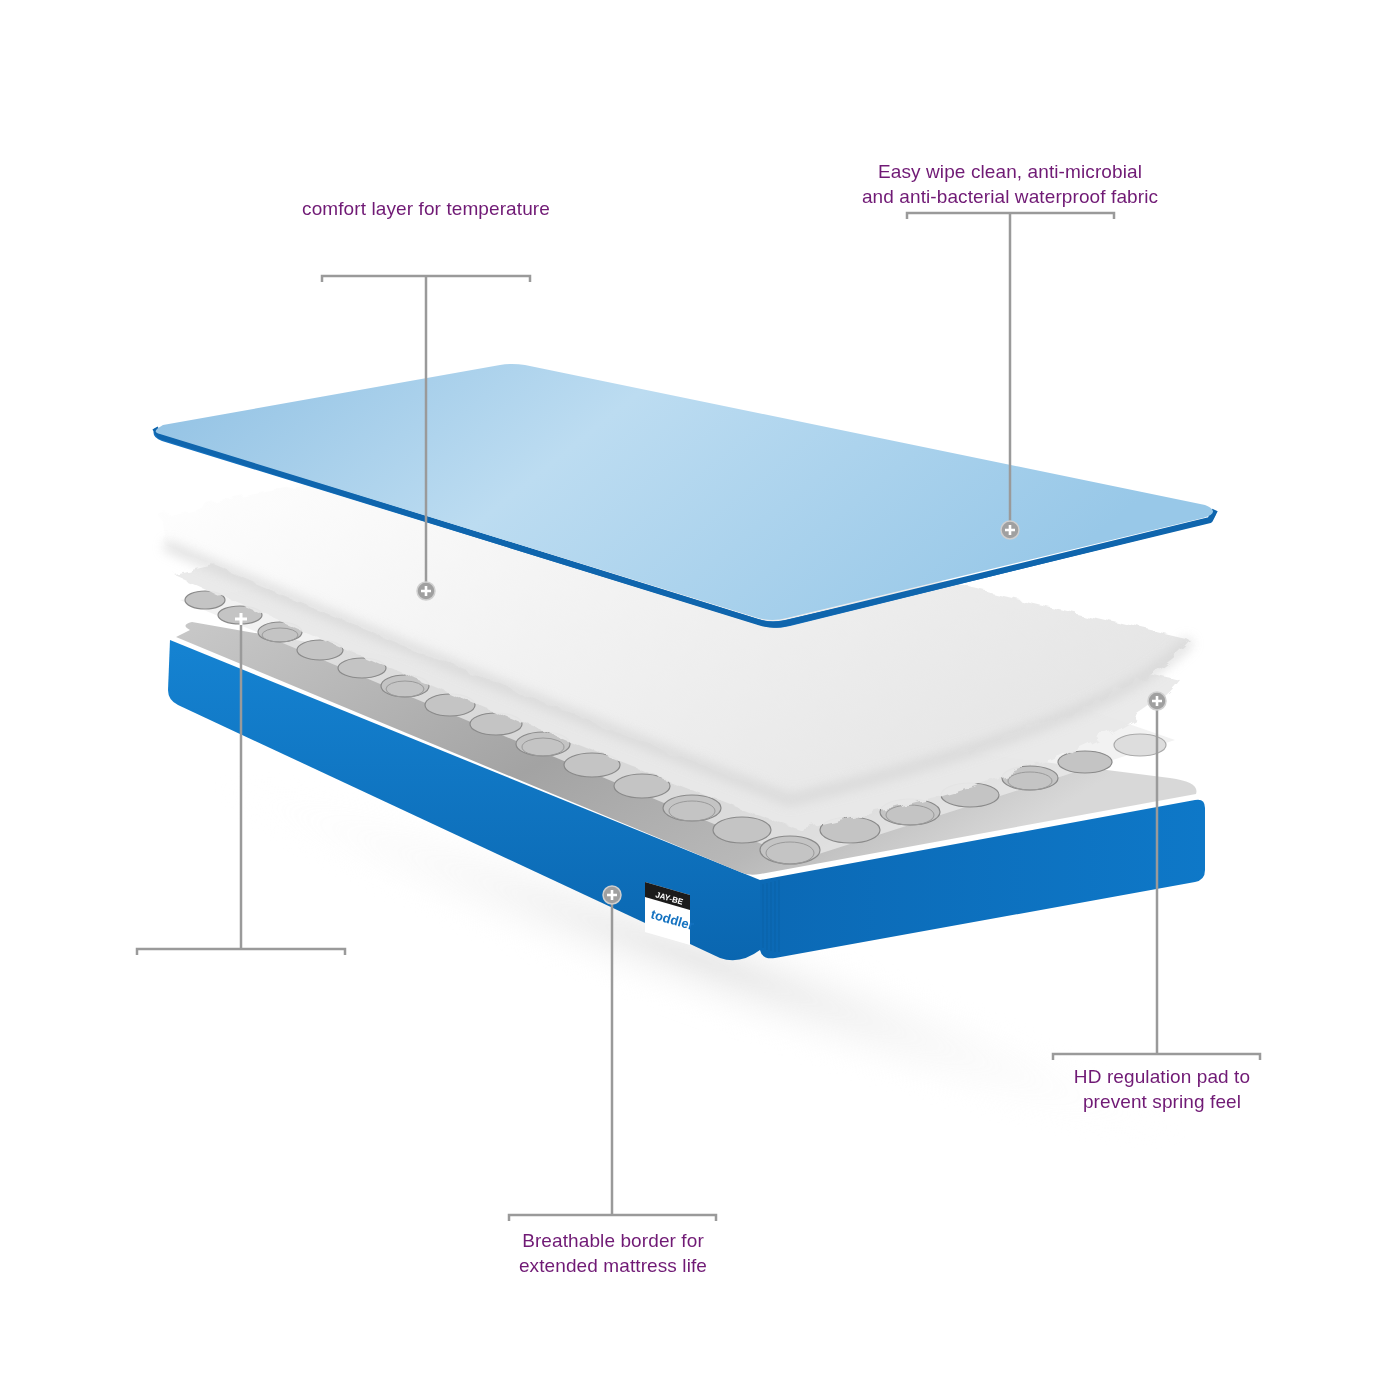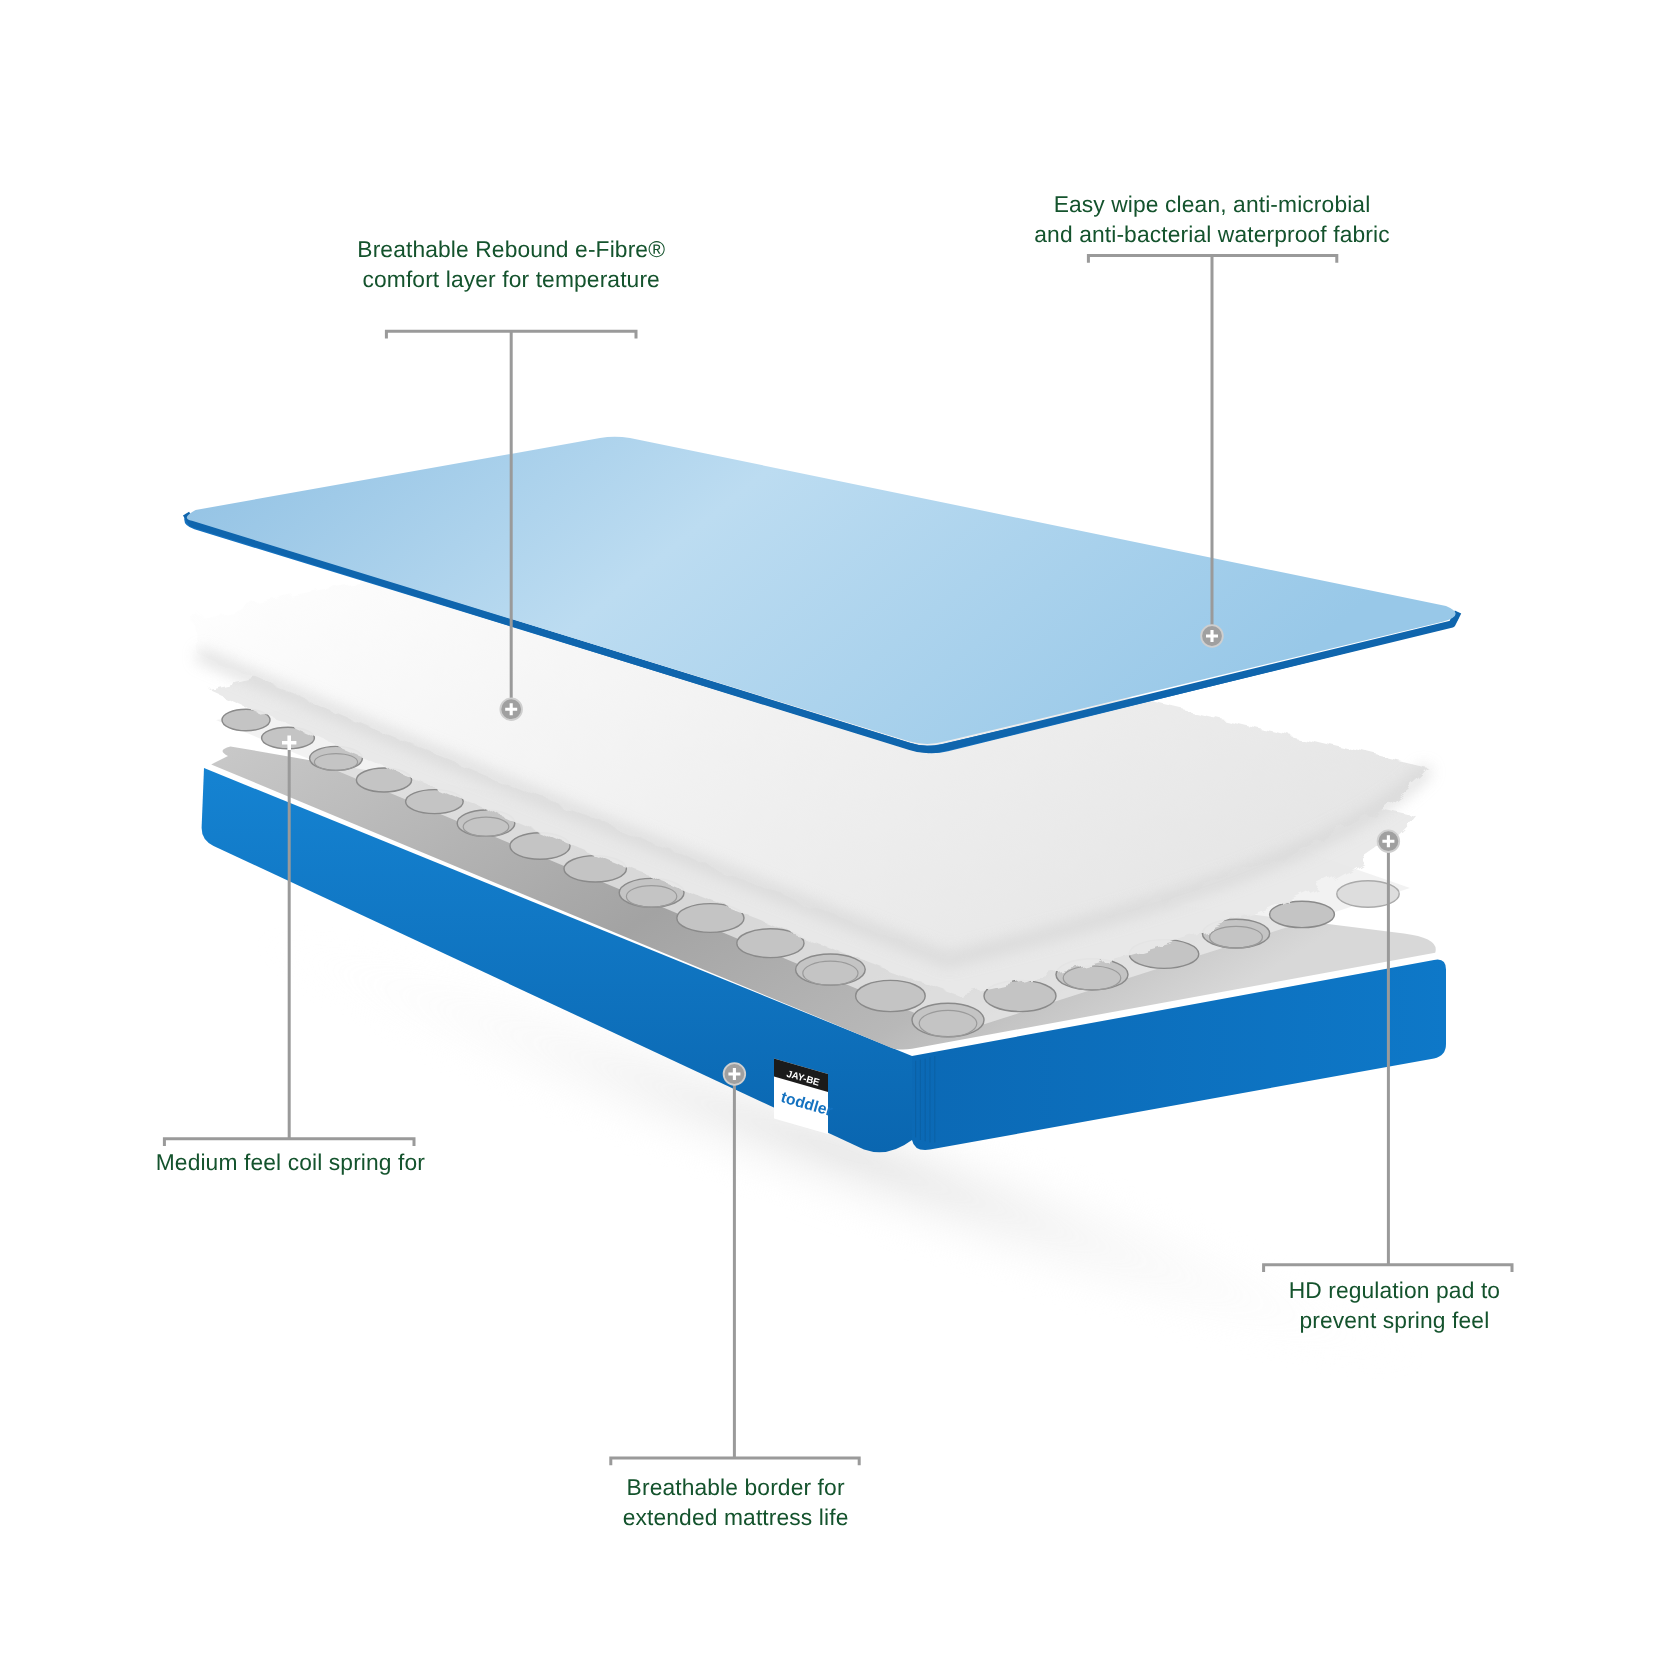--- a/index.html
+++ b/index.html
@@ -1,19 +1,19 @@
 <!DOCTYPE html>
 <html><head>
 <meta charset="utf-8">
 <style>
   html, body { margin: 0; padding: 0; background: #ffffff; }
   body { width: 1389px; height: 1389px; position: relative; overflow: hidden;
          font-family: "Liberation Sans", "DejaVu Sans", sans-serif; }
   #stage { position: absolute; left: 0; top: 0; width: 1389px; height: 1389px; }
-  .callout-text { position: absolute; color: #14532d; font-size: 19px; line-height: 25px;
+  .callout-text { position: absolute; color: #701a75; font-size: 19px; line-height: 25px;
                   text-align: center; white-space: nowrap; letter-spacing: 0.1px; }
   svg text { font-family: "Liberation Sans", "DejaVu Sans", sans-serif; }
 </style>
 </head>
 <body>
 
 <div id="stage">
 <svg width="1389" height="1389" viewBox="0 0 1389 1389" xmlns="http://www.w3.org/2000/svg">
   <defs>
     <linearGradient id="topGrad" x1="0" y1="0" x2="1" y2="0.3">
@@ -166,31 +166,29 @@
     </g>
     <g transform="translate(612 895)">
       <circle r="9" fill="#a0a0a0" stroke="#cfcfcf" stroke-width="1.5"></circle>
       <path d="M -5 0 H 5 M 0 -5 V 5" stroke="#ffffff" stroke-width="2.6"></path>
     </g>
   </g>
 </svg>
 
 
 <div class="callout-text" style="left:226px; top:196px; width:400px;">
-  <div>Breathable Rebound e-Fibre®</div>
   <div>comfort layer for temperature</div>
 </div>
 
 <div class="callout-text" style="left:810px; top:159px; width:400px;">
   <div>Easy wipe clean, anti-microbial</div>
   <div>and anti-bacterial waterproof fabric</div>
 </div>
 
 <div class="callout-text" style="left:42px; top:957px; width:400px;">
-  <div>Medium feel coil spring for</div>
 </div>
 
 <div class="callout-text" style="left:1012px; top:1064px; width:300px;">
   <div>HD regulation pad to</div>
   <div>prevent spring feel</div>
 </div>
 
 <div class="callout-text" style="left:463px; top:1228px; width:300px;">
   <div>Breathable border for</div>
   <div>extended mattress life</div>

